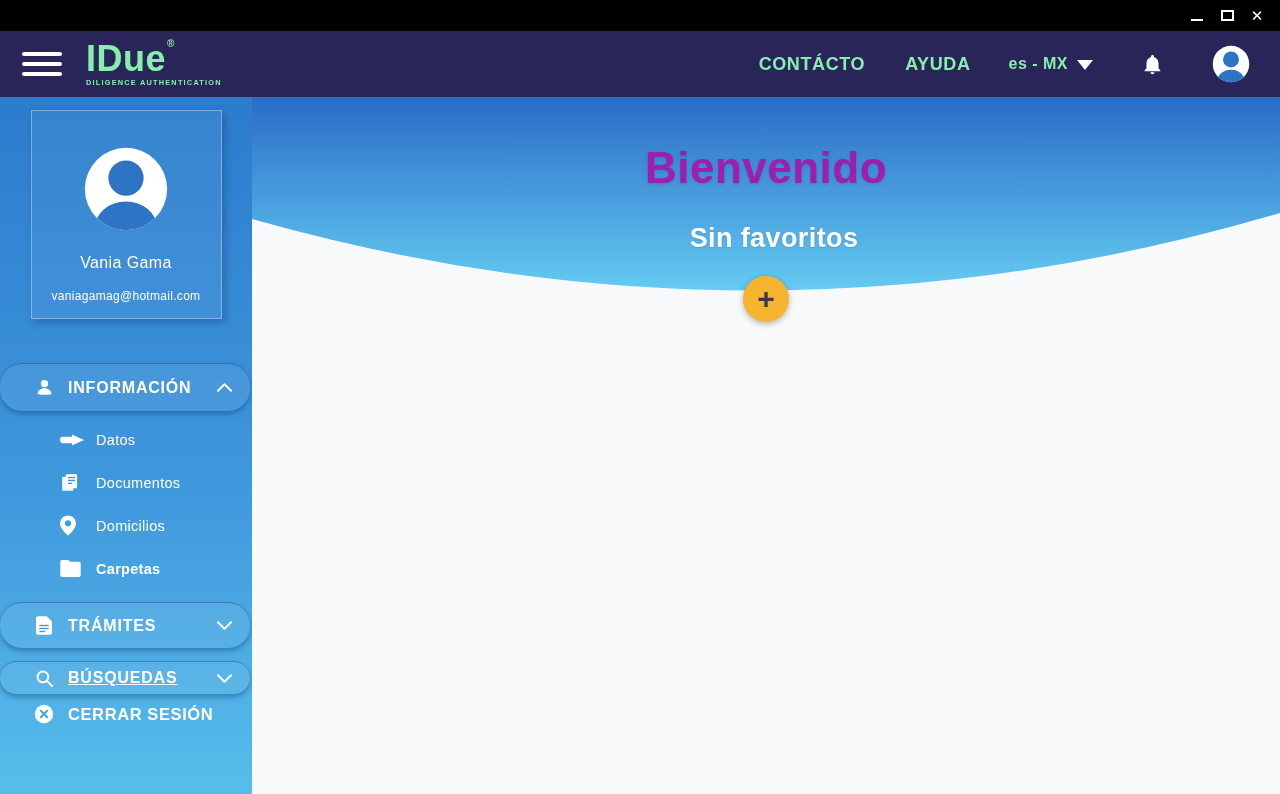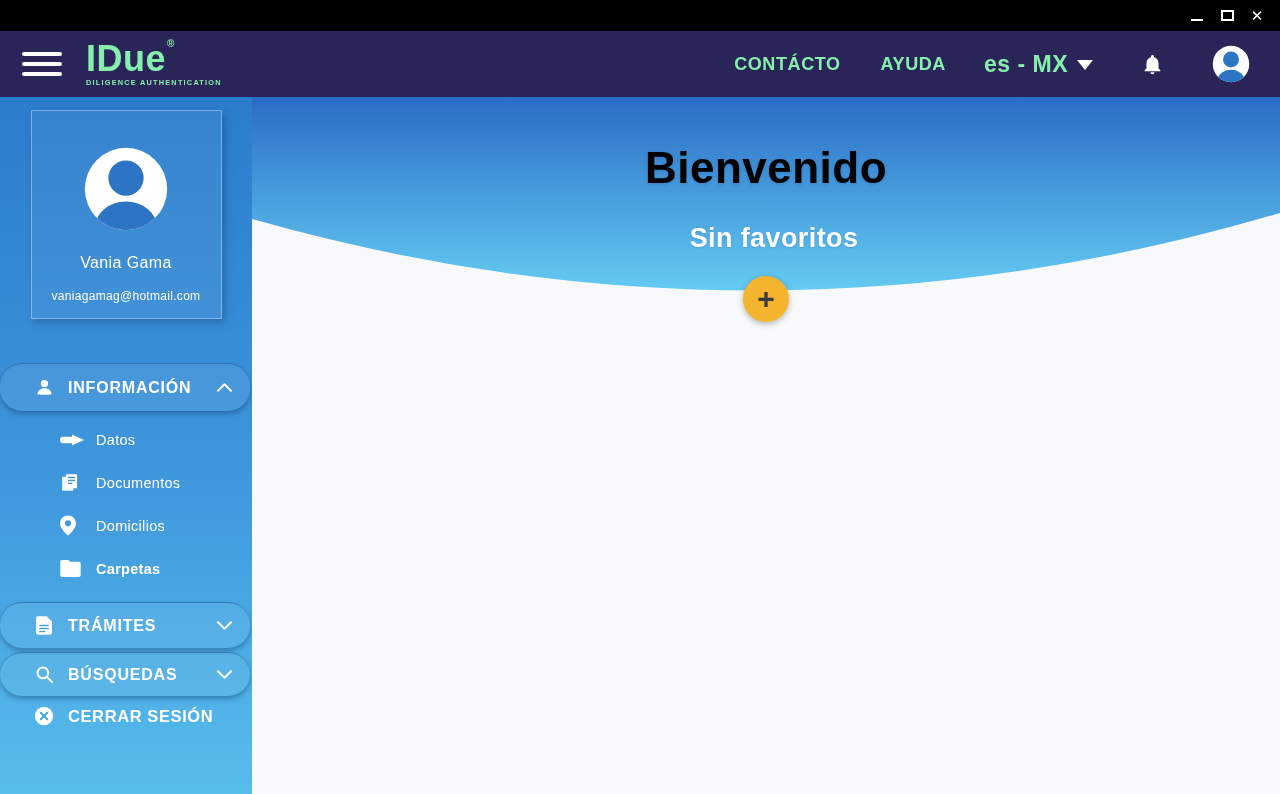--- a/index.html
+++ b/index.html
@@ -28,21 +28,21 @@
   .hamburger { width: 40px; cursor: pointer; display: flex; flex-direction: column; gap: 6px; }
   .hamburger span { display: block; height: 4px; border-radius: 2px; background: #fff; }
   .logo { margin-left: 24px; line-height: 1; }
   .logo-row { display: flex; align-items: flex-start; }
   .logo-text { font-size: 36px; font-weight: 800; letter-spacing: 0.5px; }
   .logo-reg { font-size: 10px; font-weight: 700; margin-left: 1px; margin-top: -2px; }
   .logo-tagline { font-size: 7.3px; font-weight: 700; letter-spacing: 1.25px; margin-top: 2px; }
   .header-spacer { flex: 1; }
   .header-link { font-size: 18px; font-weight: 700; letter-spacing: 0.6px; margin-left: 40px; cursor: pointer; }
   .lang { display: flex; align-items: center; margin-left: 38px; cursor: pointer; }
-  .lang-label { font-size: 23px; font-weight: 700; letter-spacing: 0.5px; }
+  .lang-label { font-size: 16px; font-weight: 700; letter-spacing: 0.5px; }
   .lang-caret { width: 0; height: 0; margin-left: 9px; margin-top: 2px;
     border-left: 8px solid transparent; border-right: 8px solid transparent; border-top: 10px solid #fff; }
   .bell { margin-left: 48px; cursor: pointer; display: flex; }
   .header-avatar { margin-left: 48px; width: 38px; height: 38px; cursor: pointer; }
 
   
   .app-body { display: flex; height: 697px; }
 
   
   .sidebar {
@@ -64,21 +64,21 @@
   .section-header {
     height: 48px; margin-right: 2px;
     display: flex; align-items: center; padding: 0 18px 0 34px;
     background: rgba(255,255,255,0.07);
     border-top: 1px solid rgba(13,55,110,0.40);
     box-shadow: 0 3px 5px rgba(0,40,90,0.35);
     cursor: pointer;
     border-radius: 22px;
   }
   .section-header.h-tramites { height: 46px; margin-top: 3px; }
-  .section-header.h-busquedas { height: 44px; margin-top: 4px; }
+  .section-header.h-busquedas { height: 33px; margin-top: 13px; text-decoration: underline; }
   .section-icon { width: 20px; display: flex; justify-content: center; }
   .section-label { font-size: 16px; font-weight: 700; letter-spacing: 0.8px; margin-left: 14px; }
   .section-chevron { margin-left: auto; display: flex; }
 
   .sub-list { padding: 7px 0 9px; }
   .sub-item {
     height: 43px; display: flex; align-items: center; padding-left: 60px;
     font-size: 14.5px; letter-spacing: 0.3px; cursor: pointer;
   }
   .sub-item .sub-icon { width: 26px; margin-right: 10px; display: flex; justify-content: flex-start; }
@@ -87,21 +87,21 @@
   .logout-row {
     display: flex; align-items: center; padding: 9px 0 0 34px; cursor: pointer;
   }
   .logout-label { font-size: 16.5px; font-weight: 700; letter-spacing: 0.6px; margin-left: 14px; }
 
   
   .main { flex: 1; position: relative; background: #f8f9fa; }
   .hero-svg { position: absolute; top: 0; left: 0; width: 100%; height: 220px; display: block; }
   .hero-title {
     position: absolute; top: 49px; left: 0; width: 100%; text-align: center;
-    color: #000000; font-size: 44px; font-weight: 700; letter-spacing: 0.5px;
+    color: #a21caf; font-size: 44px; font-weight: 700; letter-spacing: 0.5px;
     text-shadow: 0 1px 3px rgba(20,60,120,0.25); line-height: 1;
   }
   .hero-subtitle {
     position: absolute; top: 128px; left: 8px; width: 100%; text-align: center;
     color: #fff; font-size: 27px; font-weight: 600; letter-spacing: 0.4px;
     text-shadow: 0 1px 2px rgba(20,60,120,0.2); line-height: 1;
   }
   .add-button {
     position: absolute; top: 179px; left: 50%; transform: translateX(-50%);
     width: 46px; height: 46px; border-radius: 50%;

